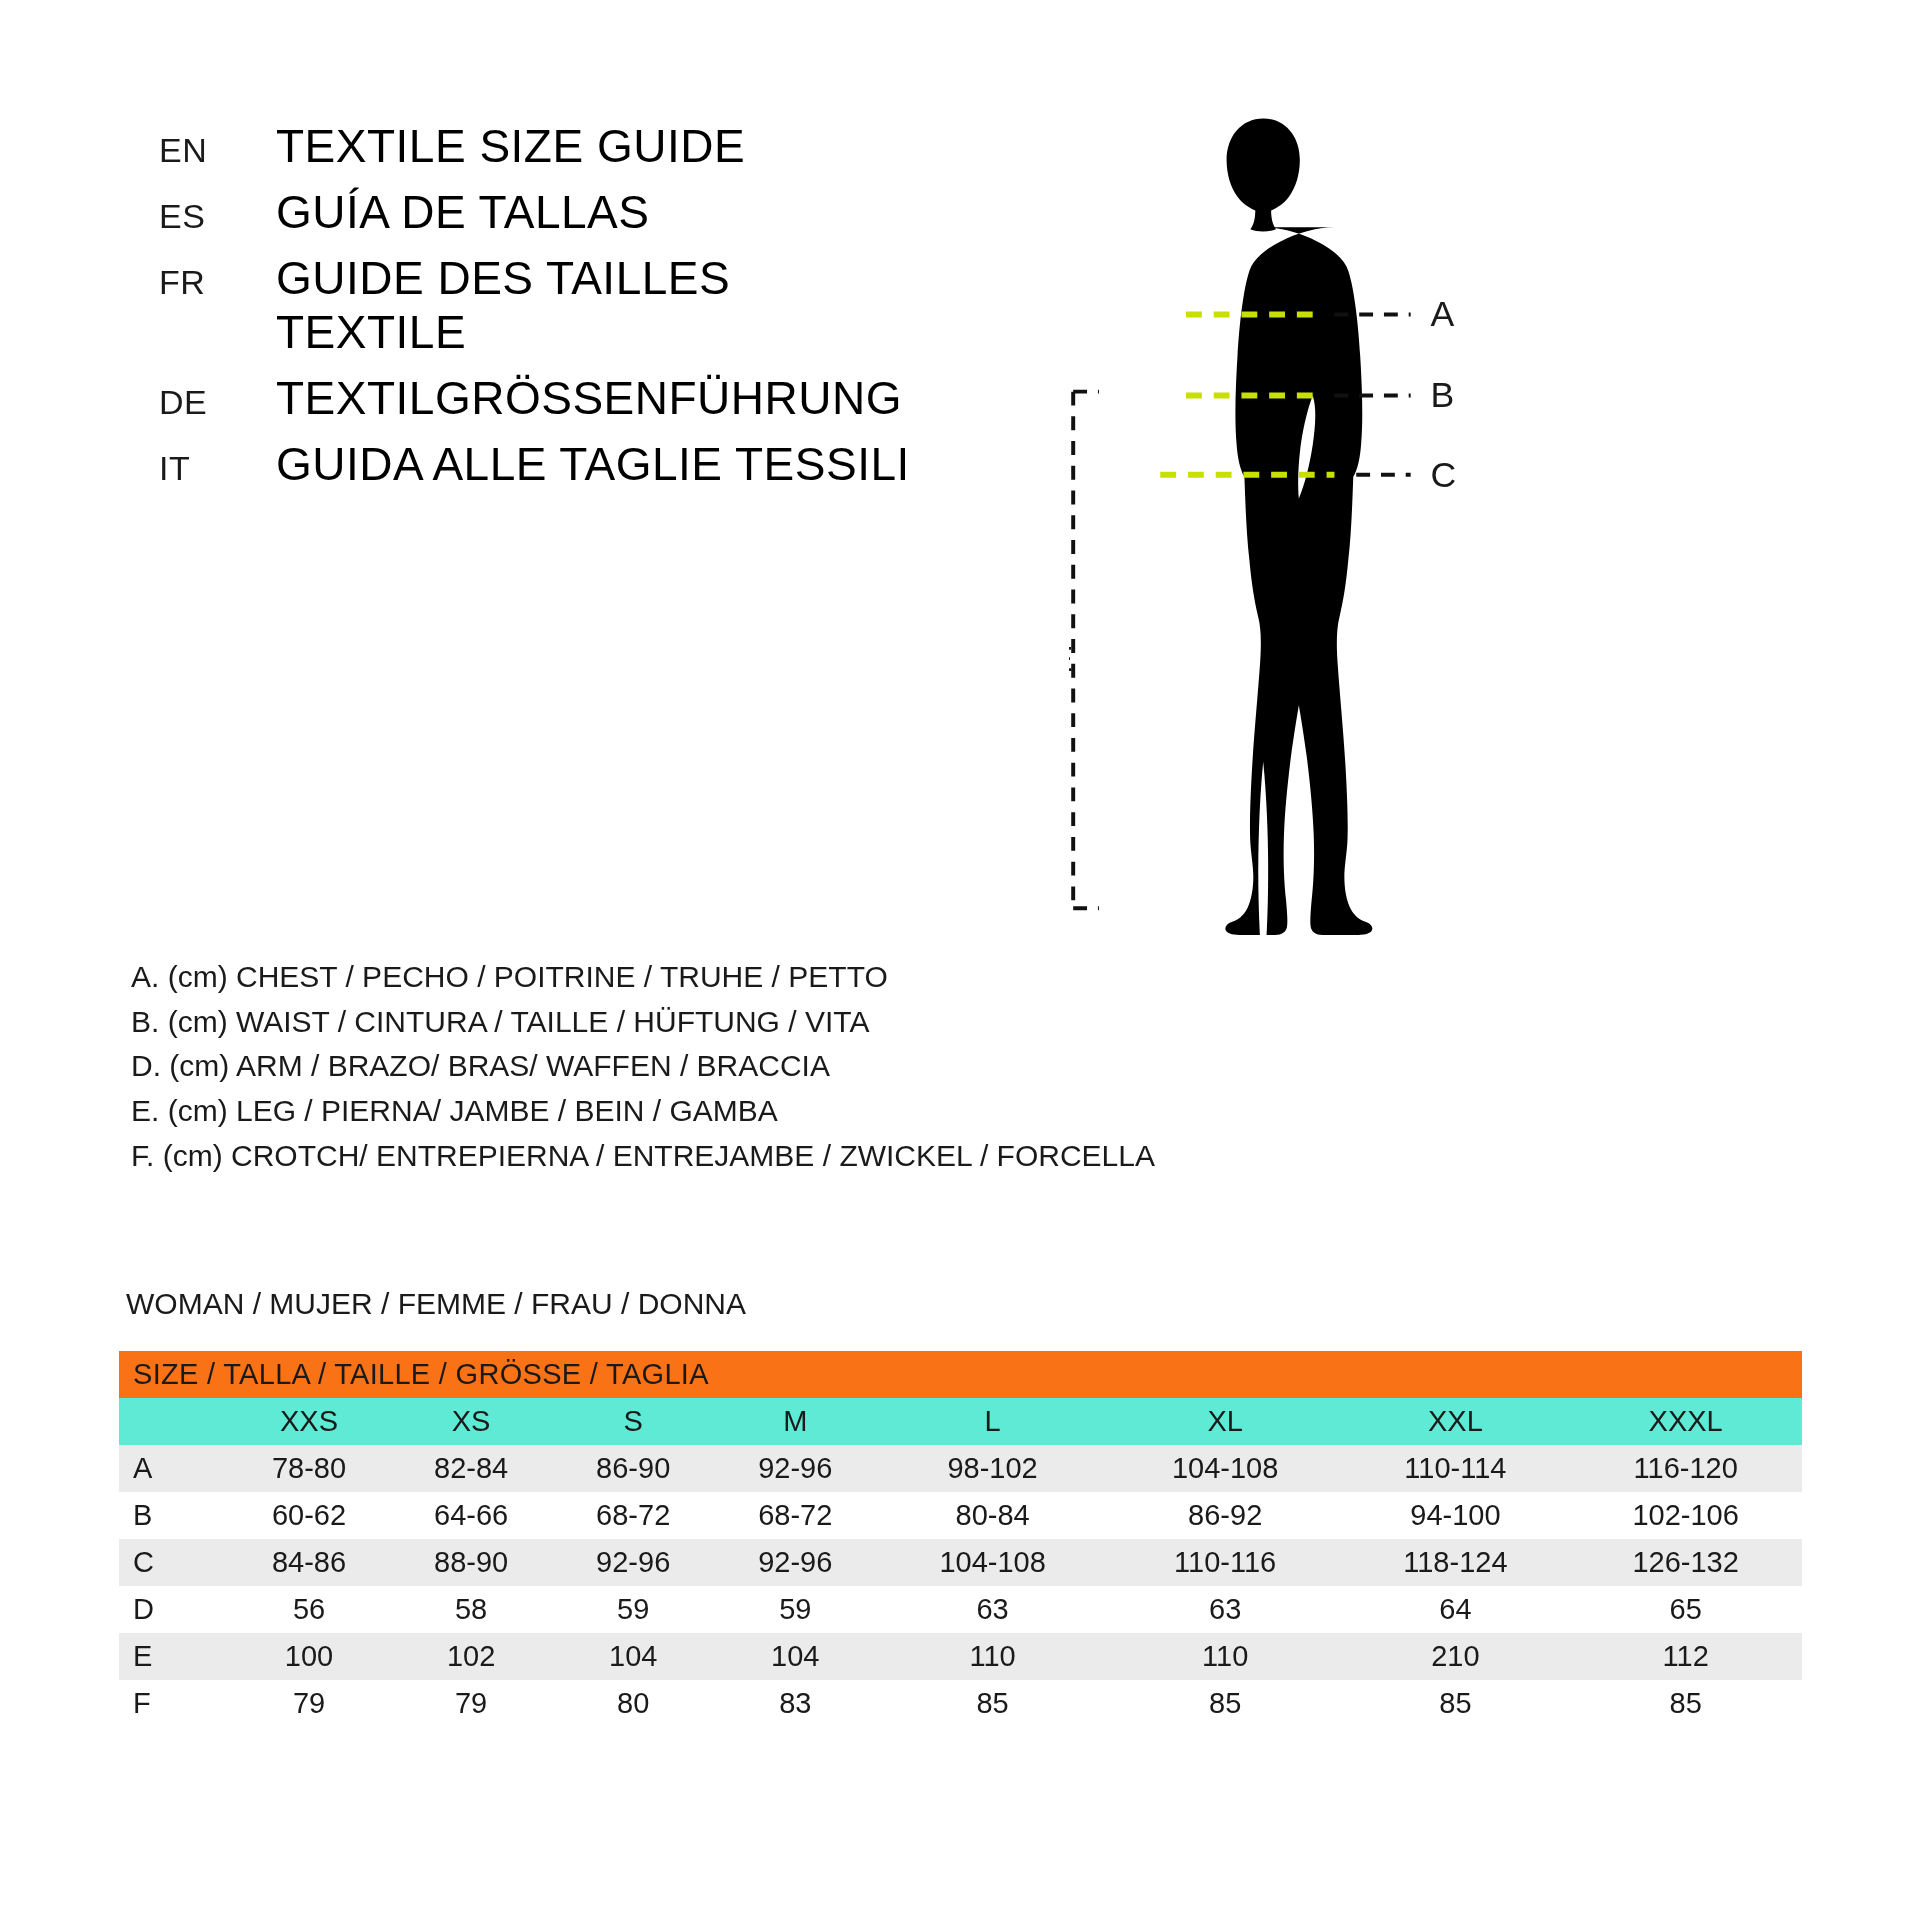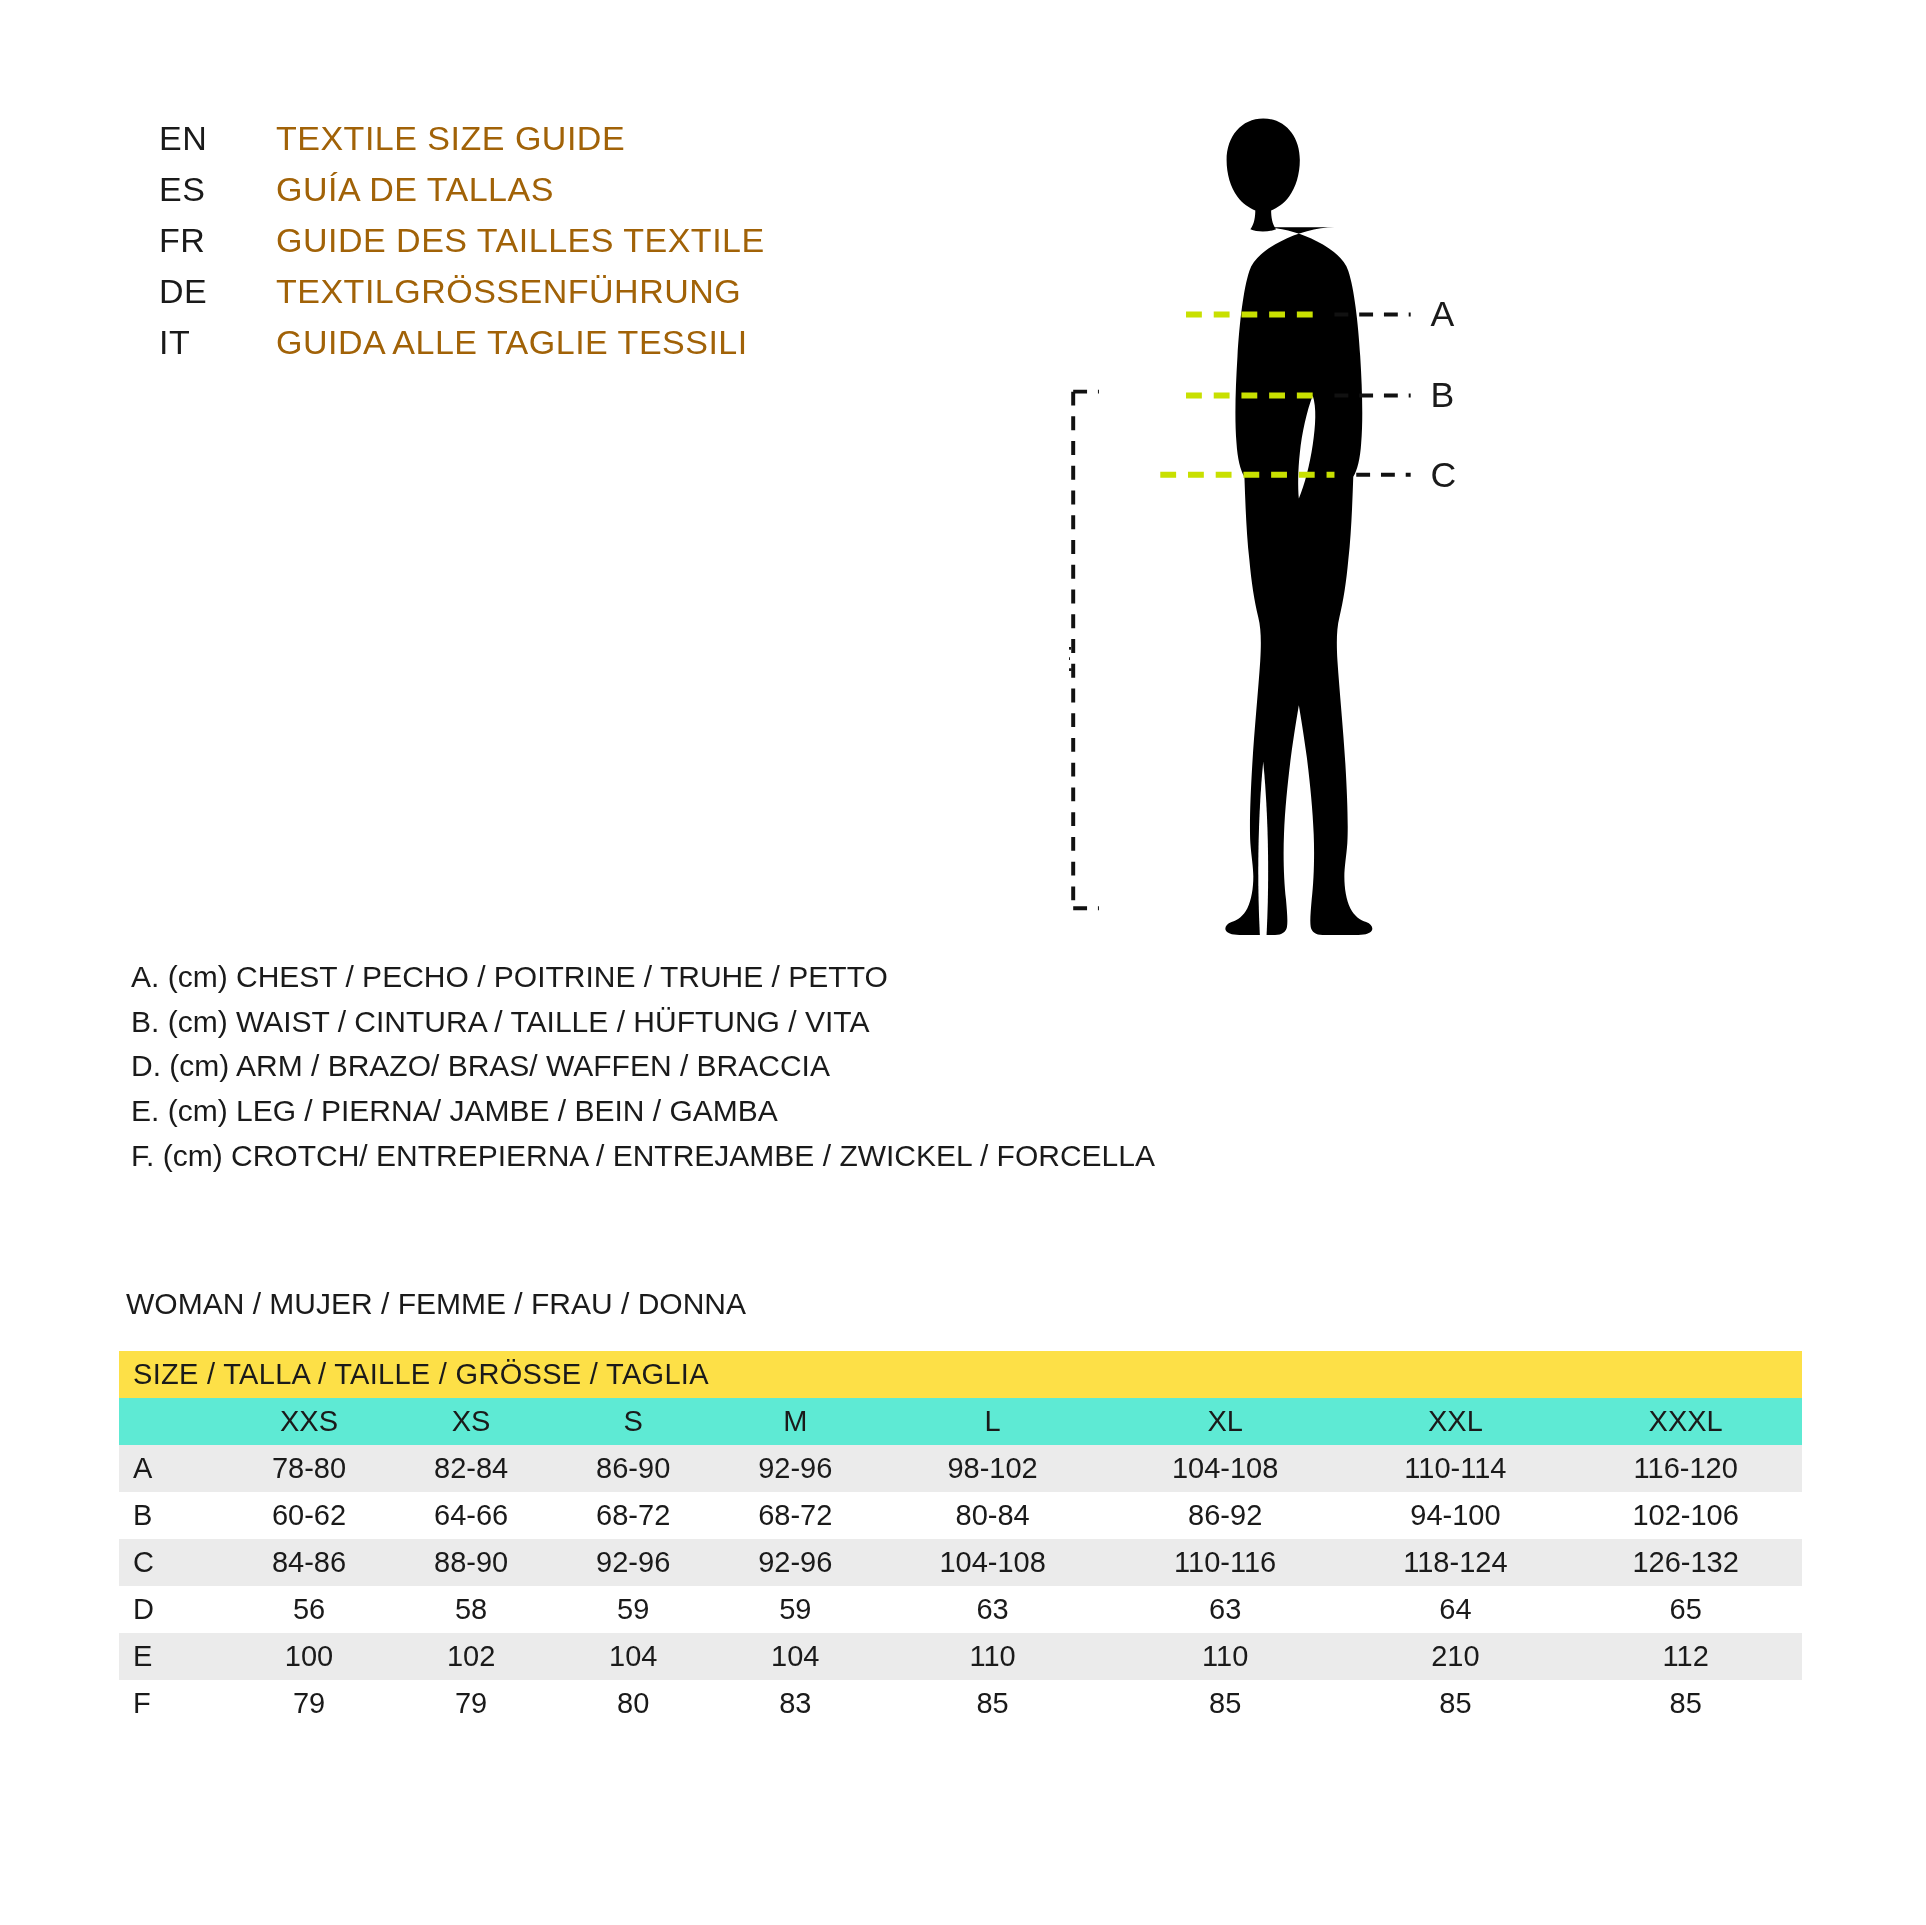--- a/index.html
+++ b/index.html
@@ -30,23 +30,23 @@
     margin-left: 28px;
   }
   .title-lang {
     width: 117px;
     font-size: 34px;
     letter-spacing: 0.5px;
     color: #1a1a1a;
     flex: 0 0 117px;
   }
   .title-text {
-    font-size: 34px;
+    font-size: 46px;
     letter-spacing: 0.5px;
-    color: #a16207;
+    color: #000000;
   }
 
   
   #legend-block {
     position: absolute;
     left: 131px;
     top: 955px;
     width: 1049px;
   }
   .legend-line {
@@ -84,21 +84,21 @@
     border-collapse: collapse;
     font-size: 29px;
   }
   #size-table td, #size-table th {
     padding: 0;
     height: 47px;
     font-weight: normal;
     color: #1a1a1a;
   }
   .table-title-row td {
-    background: #fde047;
+    background: #f97316;
     text-align: left;
     padding-left: 14px !important;
     height: 51px;
     font-size: 29px;
     letter-spacing: 0.3px;
   }
   .head-row td {
     background: #5eead4;
     text-align: center;
   }

